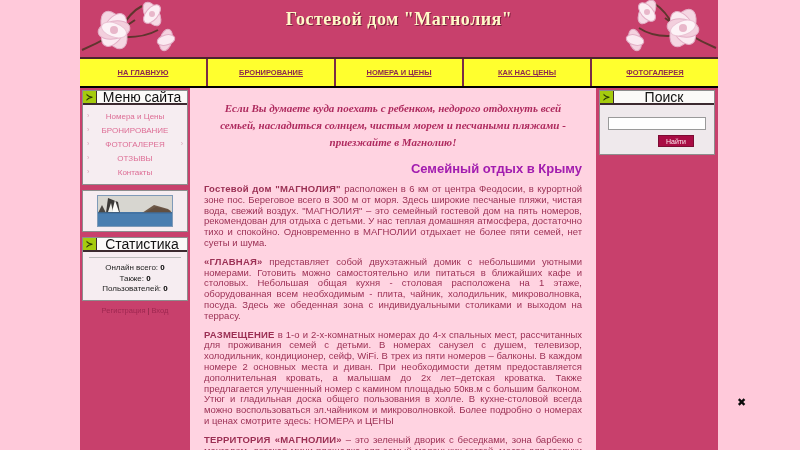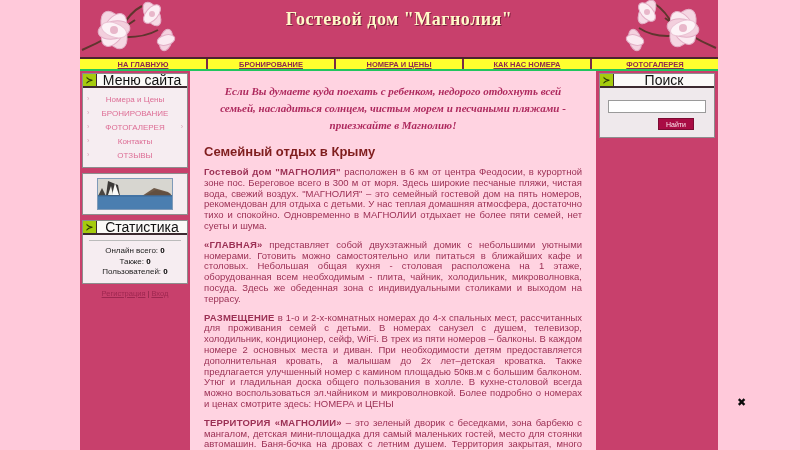--- a/index.html
+++ b/index.html
@@ -13,21 +13,21 @@
   .header { position:relative; height:57px; background:#c8406c; overflow:hidden; }
   .header .flower { position:absolute; top:0; height:57px; }
   .flower-left { left:0; width:115px; }
   .flower-right { right:0; width:105px; }
   .site-title { text-align:center; padding-top:9px; font-family:"Liberation Serif", serif;
     font-weight:bold; font-size:18px; color:#fff9c8; text-shadow:1px 1px 0 #7c1f3e; letter-spacing:.5px; }
   .site-subtitle { text-align:center; margin-top:6px; font-family:"Liberation Serif", serif;
     font-style:italic; font-size:7.5px; color:#4c3038; }
 
   
-  .nav { display:flex; height:14px; background:#ffff2e; border-top:2px solid #4c232f; border-bottom:2px solid #22c55e; }
+  .nav { display:flex; height:31px; background:#ffff2e; border-top:2px solid #4c232f; border-bottom:2px solid #000000; }
   .nav a { flex:1; display:flex; align-items:center; justify-content:center; font-size:7.5px; font-weight:bold;
     color:#8e2b4d; text-decoration:underline; border-left:2px solid #7a2c46; cursor:pointer; }
   .nav a:first-child { border-left:none; }
 
   
   .cols { display:flex; height:379px; }
   .col-left { width:110px; background:#c8406c; padding:2px 2px 0 2px; }
   .col-main { flex:1; background:#ffd3e1; padding:6px 14px 6px 14px; overflow:hidden; }
   .col-right { width:122px; background:#c8406c; padding:2px 3px 0 3px; }
 
@@ -46,33 +46,33 @@
 
   .photo-box { padding:4px; display:flex; justify-content:center; }
   .photo-frame { border:1px solid #7f9ab8; line-height:0; }
 
   .stats-body { padding:3px 4px 5px 4px; text-align:center;border-radius:9px; }
   .stats-hr { height:1px; background:#bbb; margin:2px 2px 5px 2px; }
   .stat-line { font-size:8px; color:#222; margin-bottom:1.5px; }
   .stat-line b { color:#000; }
 
   .auth-row { text-align:center; margin-top:3px; font-size:7.5px; color:#8f2046; }
-  .auth-row a { color:#9e2750; text-decoration:underline; cursor:pointer; }
+  .auth-row a { color:#9e2750; cursor:pointer; }
   .auth-sep { margin:0 2px; color:#7c1f3e; }
 
   
   .search-body { padding:7px 8px 7px 8px; background:#efe9ec; }
   .search-input { width:100%; height:13px; border:1px solid #9a9a9a; background:#fff; font-size:8px; padding:0 2px; }
   .search-btn { display:block; margin:5px 0 0 auto; margin-right:12px; background:#a90c44; color:#fde8ef;
     border:1px solid #7c0c33; font-size:7px; padding:1.5px 7px; cursor:pointer; font-family:"Liberation Sans",sans-serif; }
 
   
   .intro { font-family:"Liberation Serif", serif; font-style:italic; font-weight:bold; text-align:center;
     font-size:11px; color:#ae2a5e; line-height:17px; padding:6px 2px 0 2px; }
-  .main-heading { text-align:left; font-size:13px; font-weight:bold; color:#7f1d1d; margin:10px 0 8px 0; }
+  .main-heading { text-align:right; font-size:13px; font-weight:bold; color:#a21caf; margin:10px 0 8px 0; }
   .para { font-size:9.5px; color:#9b3054; line-height:10.8px; text-align:justify; margin-bottom:8px; }
   .para b { letter-spacing:.2px; }
 
   .close-x { position:absolute; left:737px; top:397px; font-size:11px; color:#0a0a0a; cursor:pointer; line-height:1; }
 </style>
 </head>
 <body>
 
 <div class="canvas">
   <div class="page">
@@ -116,21 +116,21 @@
           <ellipse rx="5" ry="9" transform="rotate(-75)" fill="#fbeaf1" stroke="#e3afc6" stroke-width="1"></ellipse>
         </g>
       </svg>
       <div class="site-title">Гостевой дом "Магнолия"</div>
     </div>
 
     <div class="nav">
       <a>НА ГЛАВНУЮ</a>
       <a>БРОНИРОВАНИЕ</a>
       <a>НОМЕРА И ЦЕНЫ</a>
-      <a>КАК НАС НОМЕРА</a>
+      <a>КАК НАС ЦЕНЫ</a>
       <a>ФОТОГАЛЕРЕЯ</a>
     </div>
 
     <div class="cols">
 
       <div class="col-left">
 
         <div class="box">
           <div class="box-head">
             <div class="box-icon">≻</div>
@@ -145,25 +145,25 @@
               <span class="bullet">›</span>
               <span>БРОНИРОВАНИЕ</span>
             </a>
             <a class="menu-item">
               <span class="bullet">›</span>
               <span>ФОТОГАЛЕРЕЯ</span>
               <span class="sub">›</span>
             </a>
             <a class="menu-item">
               <span class="bullet">›</span>
+              <span>ОТЗЫВЫ</span>
+            </a>
+            <a class="menu-item">
+              <span class="bullet">›</span>
               <span>Контакты</span>
-            </a>
-            <a class="menu-item">
-              <span class="bullet">›</span>
-              <span>ОТЗЫВЫ</span>
             </a>
           </div>
         </div>
 
         <div class="box photo-box">
           <div class="photo-frame">
             <svg width="74" height="30" viewBox="0 0 74 30">
               <rect width="74" height="30" fill="#d7d6d0"></rect>
               <rect y="16" width="74" height="14" fill="#4a7eb0"></rect>
               <path d="M44 17 L56 9 L70 13 L74 17 Z" fill="#6e5a49"></path>

